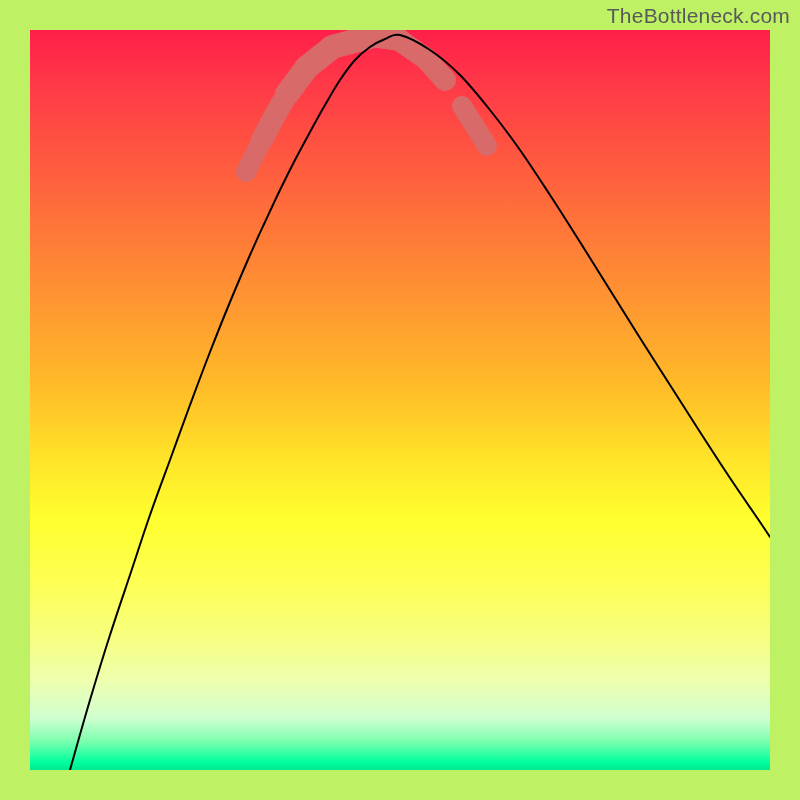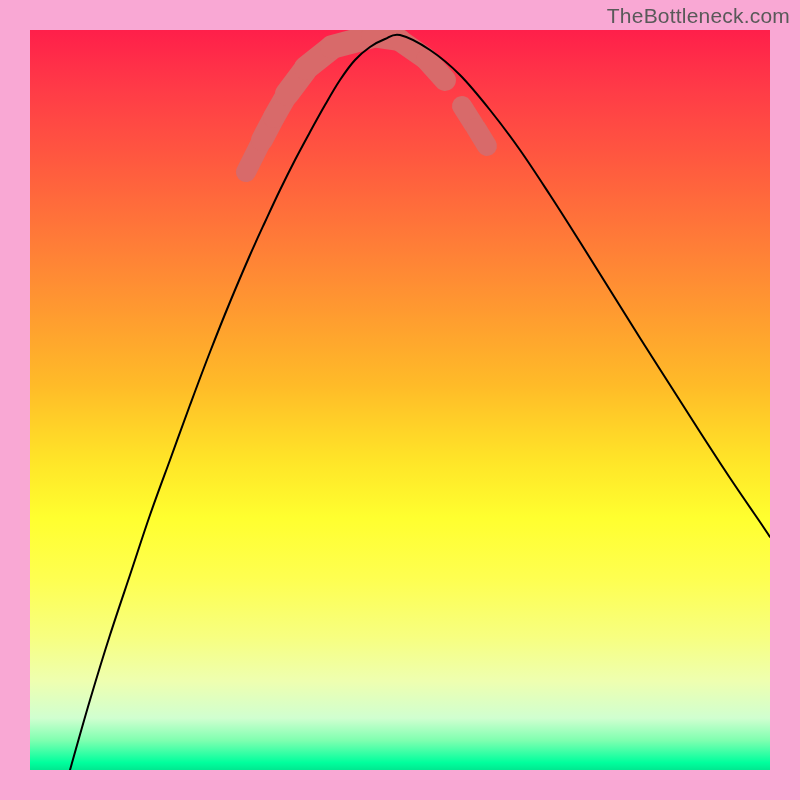--- a/index.html
+++ b/index.html
@@ -10,21 +10,21 @@
     background: #000;
     overflow: hidden;
     font-family: Arial, Helvetica, sans-serif;
   }
   .frame {
     position: absolute;
     left: 0;
     top: 0;
     width: 800px;
     height: 800px;
-    background: #f9a8d4;
+    background: #bef264;
   }
   .plot-area {
     position: absolute;
     left: 30px;
     top: 30px;
     width: 740px;
     height: 740px;
     overflow: hidden;
   }
   .gradient {

